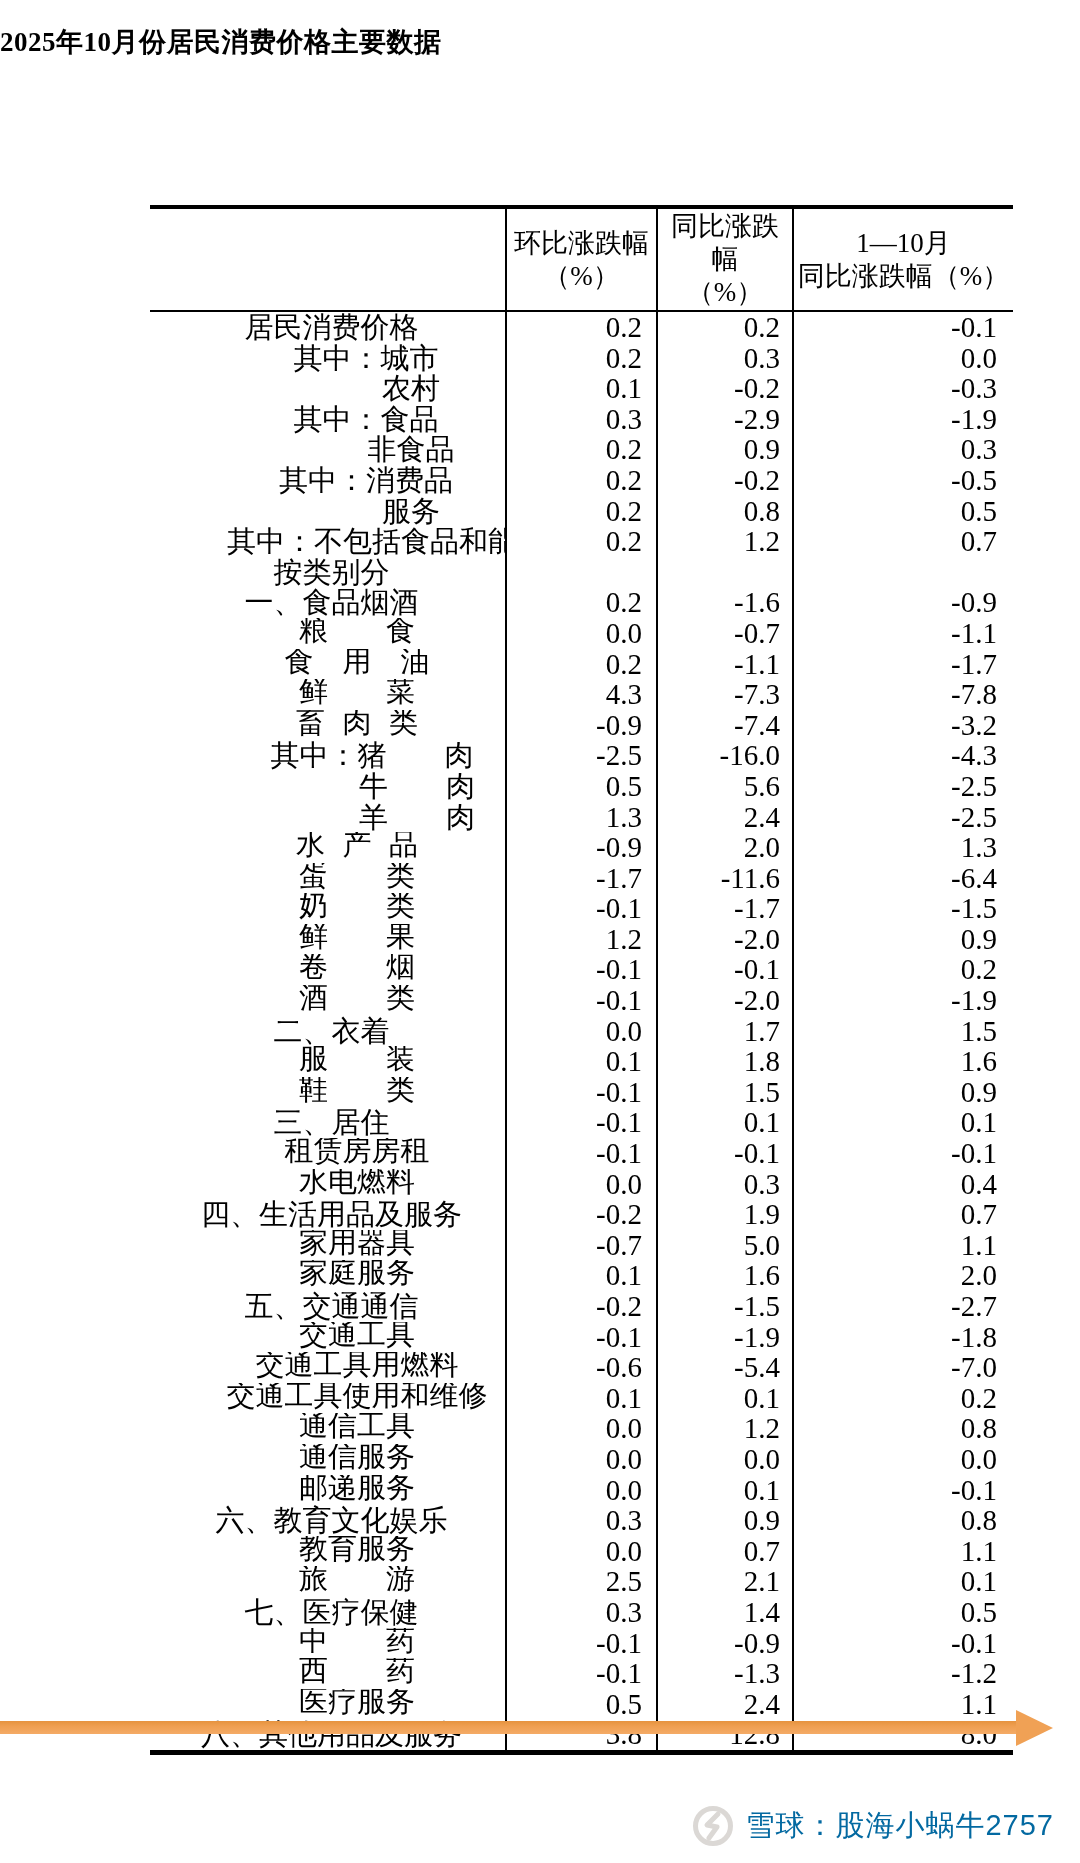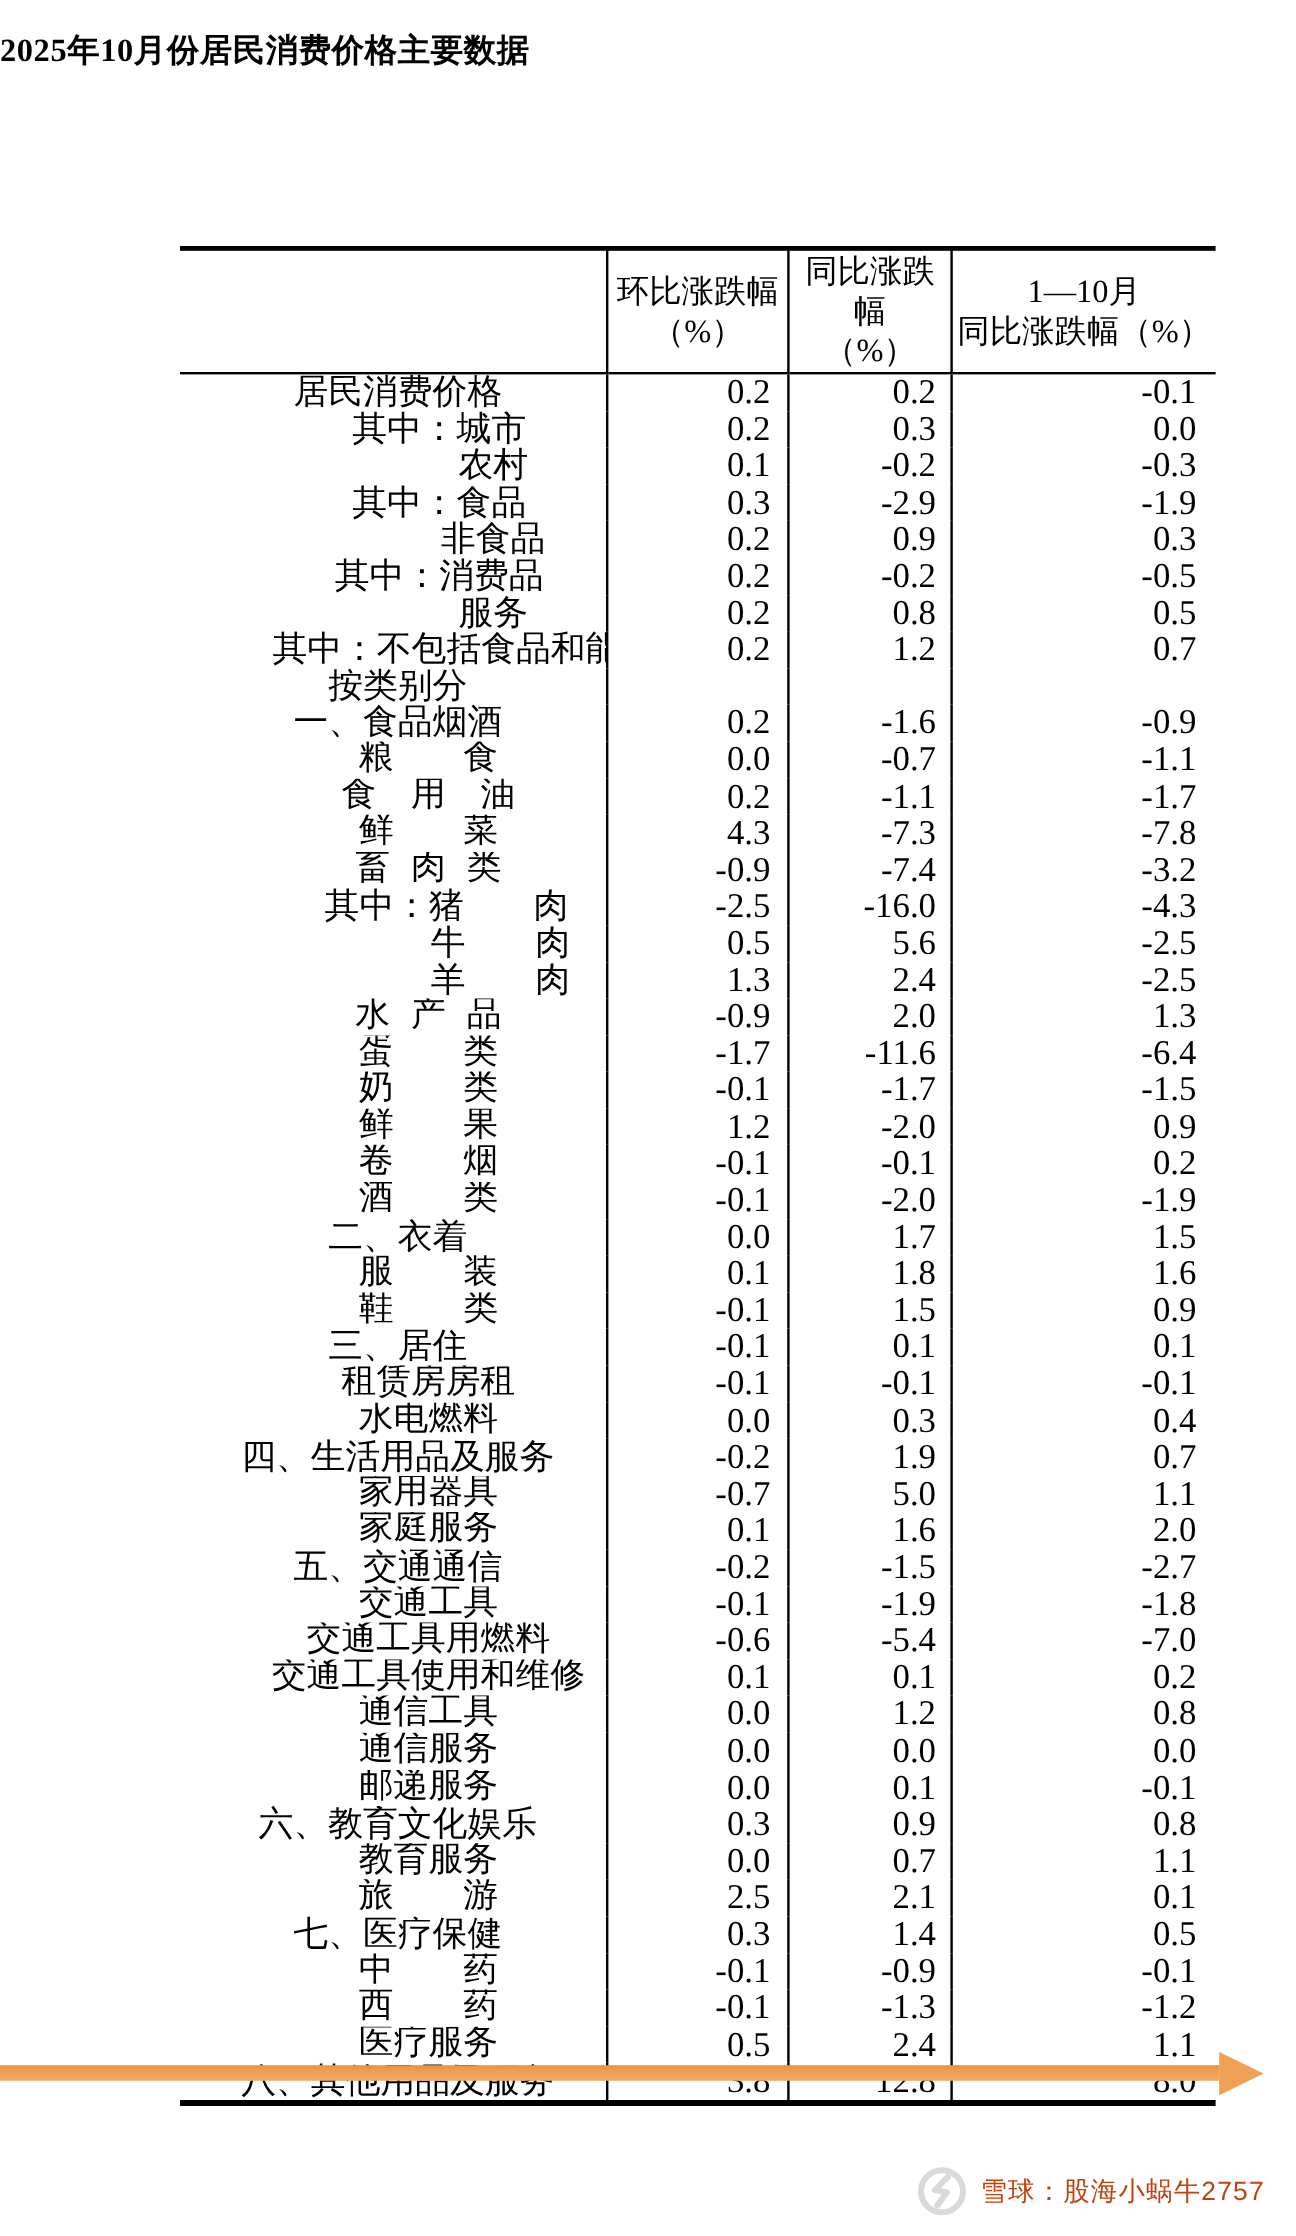--- a/index.html
+++ b/index.html
@@ -71,22 +71,22 @@
     border-left:37px solid #f0a155;
     border-top:18px solid transparent;
     border-bottom:18px solid transparent;
   }
   .watermark{
     position:absolute;top:1804px;right:26px;
     display:flex;align-items:center;gap:10px;
     user-select:none;
   }
   .watermark .wm-text{
-    font-size:22px;
-    color:#c2410c;
+    font-size:29px;
+    color:#0369a1;
     font-family:"Liberation Sans","DejaVu Sans",sans-serif;
     letter-spacing:1px;
     text-shadow:0 1px 0 #ffffff;
   }
   .watermark svg{display:block;}
 </style>
 </head>
 <body>
 
 <div class="page">

